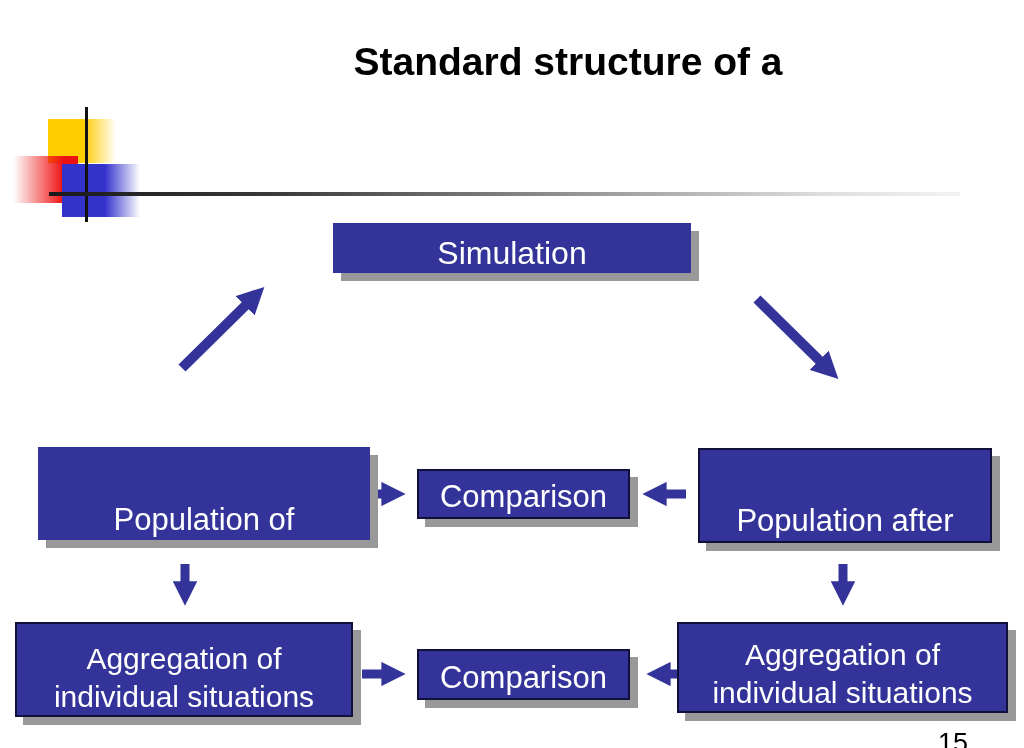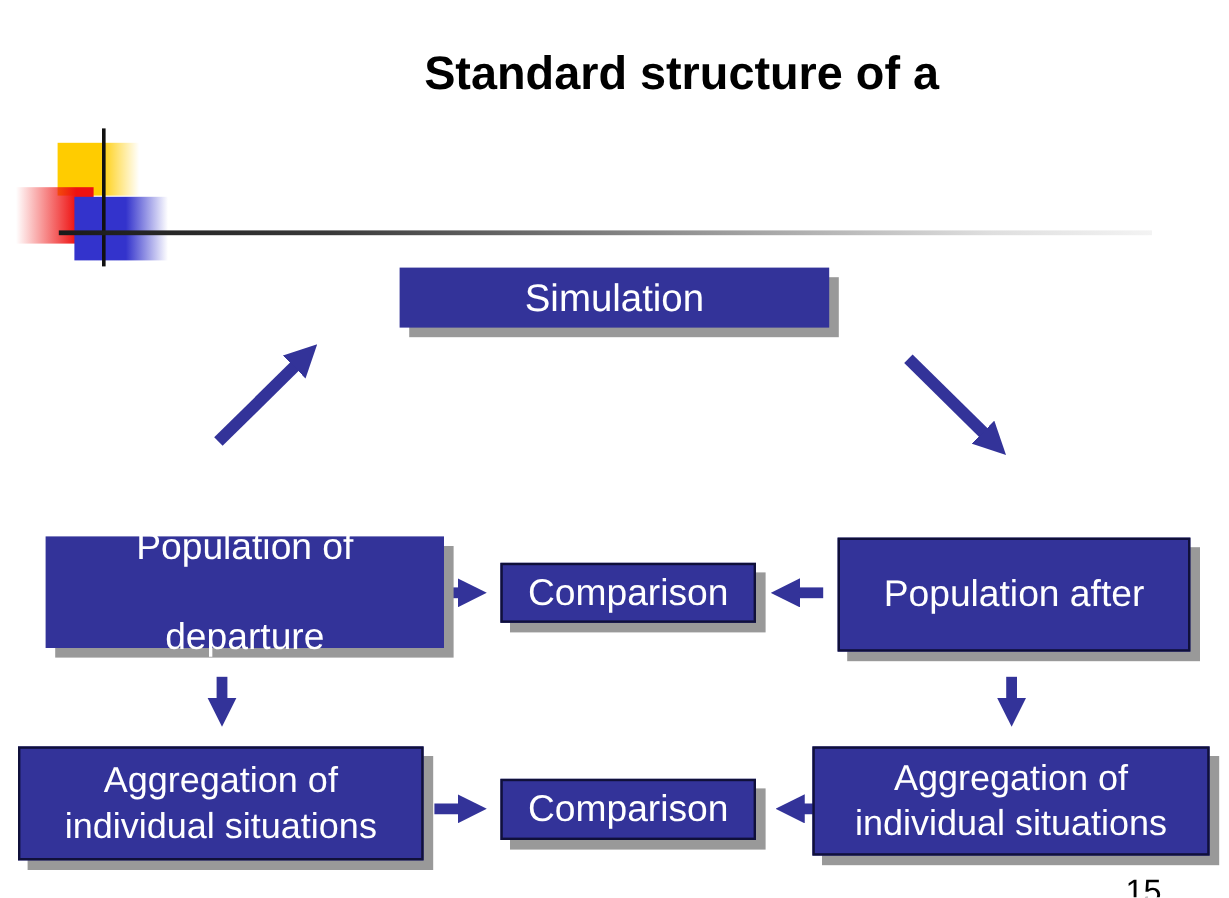--- a/index.html
+++ b/index.html
@@ -26,21 +26,21 @@
   .deco-red{left:12px;top:156px;width:66px;height:47px;
     background:linear-gradient(to left,var(--accent-red) 0%,var(--accent-red) 22%,rgba(238,17,17,0) 98%);}
   .deco-blue{left:62px;top:164px;width:78px;height:53px;
     background:linear-gradient(to right,var(--accent-blue) 0%,var(--accent-blue) 55%,rgba(51,51,204,0) 100%);}
   .deco-vline{position:absolute;left:85px;top:107px;width:3px;height:115px;background:#111111;z-index:3;}
   .deco-hrule{position:absolute;left:49px;top:192px;width:911px;height:4px;z-index:3;
     background:linear-gradient(to right,var(--rule-dark) 0%,#3a3a3a 25%,#9a9a9a 60%,#dedede 85%,#f3f3f3 100%);}
   
   .box{
     position:absolute;background:var(--box-fill);color:var(--box-text);
-    display:flex;flex-direction:column;align-items:center;justify-content:center;
+    display:flex;flex-direction:column;align-items:center;justify-content:flex-end;
     text-align:center;box-sizing:border-box;
     box-shadow:8px 8px 0 0 var(--shadow);
     font-size:31px;line-height:1.25;z-index:2;
   }
   .box .line{white-space:nowrap;}
   .bordered{border:2px solid var(--box-border-dark);}
   #box-simulation{left:333px;top:223px;width:358px;height:50px;font-size:32px;}
   #box-pop-departure{left:38px;top:447px;width:332px;height:93px;gap:36px;}
   #box-comparison-mid{left:417px;top:469px;width:213px;height:50px;}
   #box-pop-after{left:698px;top:448px;width:294px;height:95px;}
@@ -87,21 +87,20 @@
     <line class="arrow-line" x1="362" y1="674" x2="385" y2="674" marker-end="url(#ah)"></line>
     <line class="arrow-line" x1="690" y1="674" x2="667" y2="674" marker-end="url(#ah)"></line>
   </svg>
 
   <div class="box" id="box-simulation">
     <div class="line">Simulation</div>
   </div>
 
   <div class="box" id="box-pop-departure">
     <div class="line">Population of</div>
-    <div class="line">departure</div>
   </div>
 
   <div class="box bordered" id="box-comparison-mid">
     <div class="line">Comparison</div>
   </div>
 
   <div class="box bordered" id="box-pop-after">
     <div class="line">Population after</div>
   </div>
 

